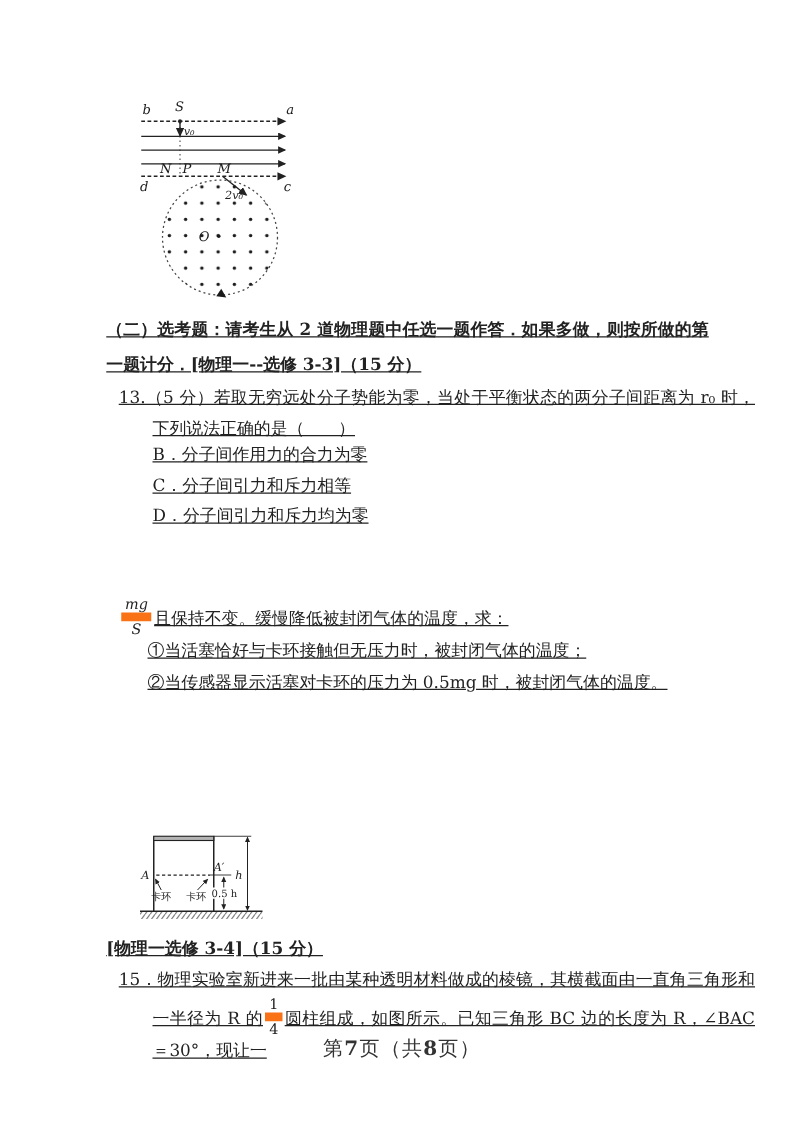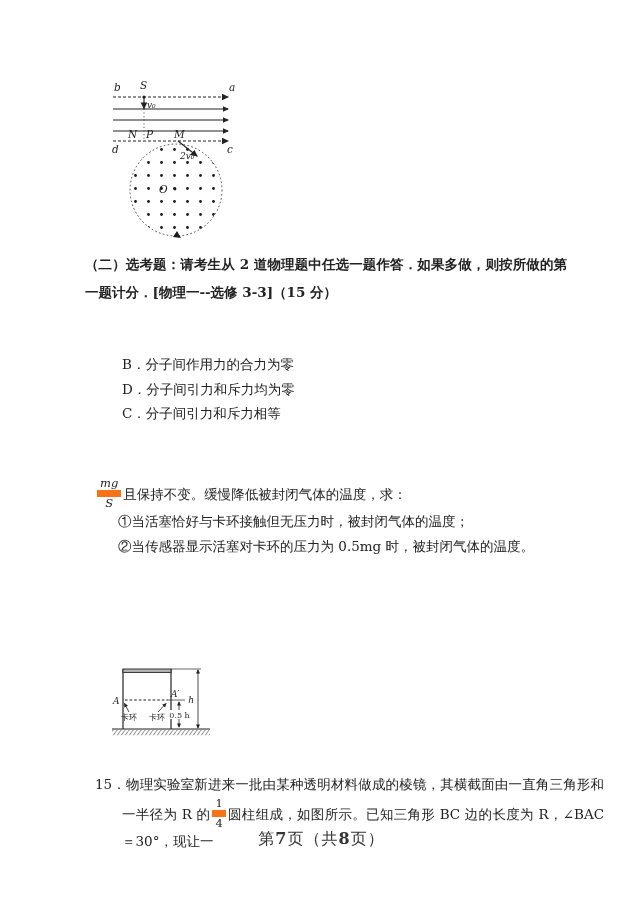--- a/index.html
+++ b/index.html
@@ -6,21 +6,21 @@
   .page{
     position:relative;
     width:643px;height:909px;
     margin:0 auto;
     background:#ffffff;
     font-family:"DejaVu Serif","Liberation Serif",serif;
     font-size:13.5px;
     color:#222;
     overflow:hidden;
   }
-  .blk{position:absolute;left:85px;width:482px;line-height:24.5px;text-align:justify;}
+  .blk{position:absolute;left:85px;width:482px;line-height:24.5px;text-align:justify;text-decoration:underline;}
   .bold{font-weight:bold;}
   .para{margin-left:10px;padding-left:27px;text-indent:-27px;}
   .opt{margin-left:37px;}
   .subq{margin-left:33px;}
   .frac{display:inline-block;vertical-align:-0.65em;text-align:center;line-height:1.1;font-size:11.5px;margin:0 2px;text-indent:0;}
   .frac .num{display:block;border-bottom:7px solid #f97316;padding:0 3px;}
   .frac .den{display:block;}
   .it{font-style:italic;}
   .footer{position:absolute;top:829px;left:0;width:100%;text-align:center;font-size:16px;color:#333;letter-spacing:1px;}
   .footer b{font-weight:bold;}
@@ -70,25 +70,26 @@
 
     <circle cx="73" cy="112" r="46" fill="url(#dots)" stroke="none"></circle>
     <circle cx="73" cy="112" r="46" fill="none" stroke="#444" stroke-width="1" stroke-dasharray="1.6,2.4"></circle>
     <text x="56" y="115" class="lbl">O</text>
     <circle cx="72" cy="111" r="1.4" fill="#1a1a1a"></circle>
     <path d="M70,159 L78,160 L74,153 Z" fill="#1a1a1a"></path>
   </svg>
 
   <div class="blk bold" style="top:251px;line-height:27.5px;">（二）选考题：请考生从 2 道物理题中任选一题作答．如果多做，则按所做的第一题计分．[物理一--选修 3-3]（15 分）</div>
 
+  <div class="blk para" style="top:306px;">13.（5 分）若取无穷远处分子势能为零，当处于平衡状态的两分子间距离为 r₀ 时，下列说法正确的是（　　）</div>
 
   <div class="blk" style="top:352px;">
     <div class="opt"><span>B．</span><span>分子间作用力的合力为零</span></div>
+    <div class="opt"><span>C．</span><span>分子间引力和斥力相等</span></div>
     <div class="opt"><span>D．</span><span>分子间引力和斥力均为零</span></div>
-    <div class="opt"><span>C．</span><span>分子间引力和斥力相等</span></div>
   </div>
 
   <div class="blk" style="top:477px;">
     <div class="para">
       <span class="frac it"><span class="num">mg</span><span class="den">S</span></span><span>且保持不变。缓慢降低被封闭气体的温度，求：</span>
     </div>
     <div class="subq">①当活塞恰好与卡环接触但无压力时，被封闭气体的温度；</div>
     <div class="subq">②当传感器显示活塞对卡环的压力为 0.5mg 时，被封闭气体的温度。</div>
   </div>
 
@@ -122,20 +123,21 @@
     <text x="71.5" y="57.5" class="cn" text-anchor="middle">0.5 h</text>
 
     <line x1="63" y1="9" x2="93" y2="9" stroke="#222" stroke-width="0.7"></line>
     <line x1="90" y1="10" x2="90" y2="68" stroke="#222" stroke-width="0.8" marker-start="url(#arr2)" marker-end="url(#arr2)"></line>
     <text x="86" y="43" class="lbl-s" text-anchor="end">h</text>
 
     <line x1="4" y1="69" x2="102" y2="69" stroke="#222" stroke-width="1.2"></line>
     <rect x="4" y="69.6" width="98" height="5.6" fill="url(#hatch)" stroke="none"></rect>
   </svg>
 
+  <div class="blk bold" style="top:747px;">[物理一选修 3-4]（15 分）</div>
 
   <div class="blk para" style="top:772px;line-height:25px;">
     <span>15．物理实验室新进来一批由某种透明材料做成的棱镜，其横截面由一直角三角形和一半径为 R 的</span><span class="frac"><span class="num">1</span><span class="den">4</span></span><span>圆柱组成，如图所示。已知三角形 BC 边的长度为 R，∠BAC＝30°，现让一</span>
   </div>
 
   <div class="footer">
     <span>第</span><b>7</b><span>页（共</span><b>8</b><span>页）</span>
   </div>
 
 </div>

